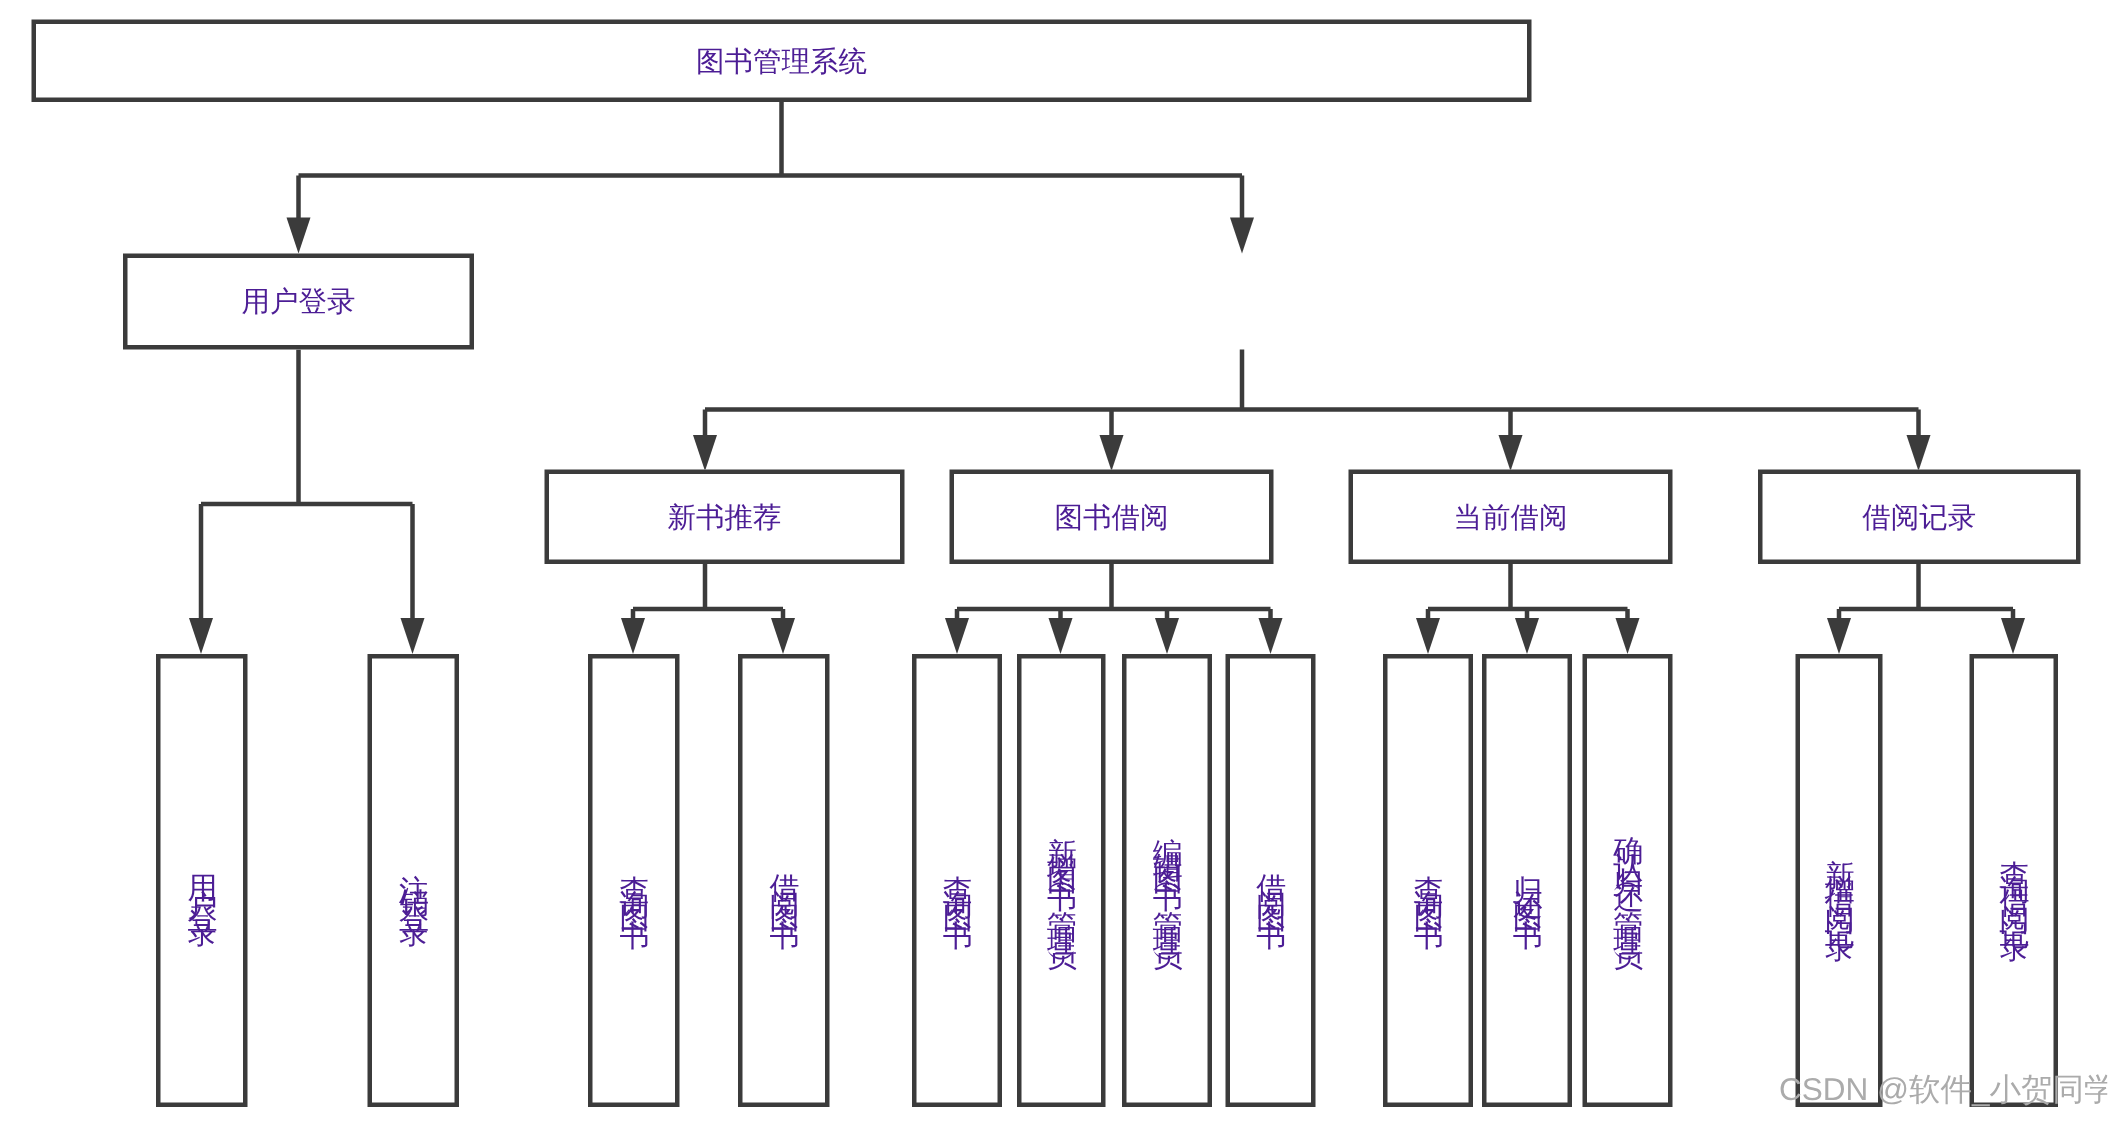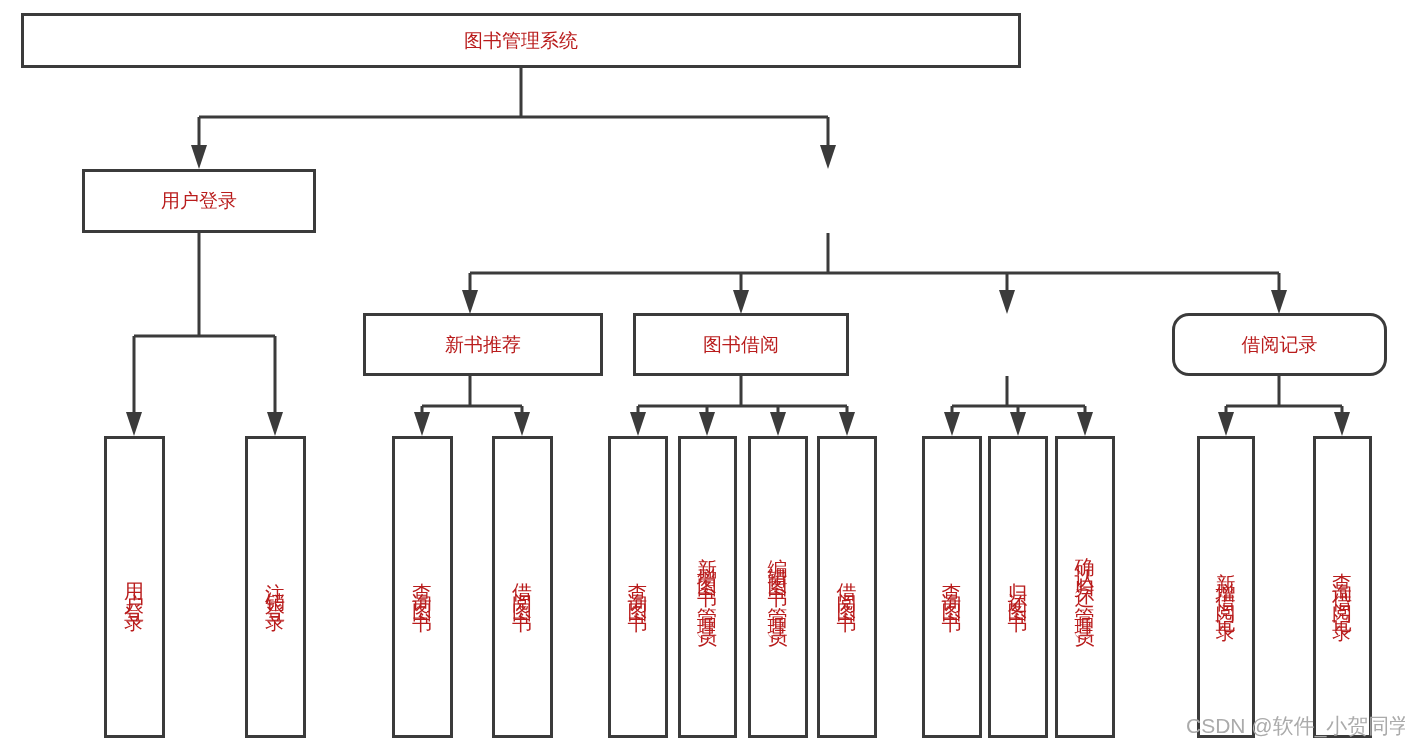--- a/index.html
+++ b/index.html
@@ -13,21 +13,21 @@
   .connectors{position:absolute;left:0;top:0;}
   .node{
     position:absolute;
     box-sizing:border-box;
     background:#ffffff;
     border:3px solid #3b3b3b;
     display:flex;
     align-items:center;
     justify-content:center;
     font-size:19px;
-    color:#b91c1c;
+    color:#4c1d95;
     text-align:center;
     white-space:nowrap;
   }
   .vert{
     writing-mode:vertical-rl;
     font-size:20px;
     letter-spacing:10px;
     line-height:1;
   }
   .watermark{
@@ -86,21 +86,22 @@
       <polygon points="1334,412 1350,412 1342,436"></polygon>
     </g>
   </svg>
 
   <div class="node" style="left:21px;top:13px;width:1000px;height:55px;">图书管理系统</div>
 
   <div class="node" style="left:82px;top:169px;width:234px;height:64px;">用户登录</div>
 
   <div class="node" style="left:363px;top:313px;width:240px;height:63px;">新书推荐</div>
   <div class="node" style="left:633px;top:313px;width:216px;height:63px;">图书借阅</div>
-  <div class="node" style="left:1172px;top:313px;width:215px;height:63px;border-radius:17px;">借阅记录</div>
+  <div class="node" style="left:899px;top:313px;width:216px;height:63px;">当前借阅</div>
+  <div class="node" style="left:1172px;top:313px;width:215px;height:63px;">借阅记录</div>
 
   <div class="node vert" style="left:104px;top:436px;width:61px;height:302px;">用户登录</div>
   <div class="node vert" style="left:245px;top:436px;width:61px;height:302px;">注销登录</div>
 
   <div class="node vert" style="left:392px;top:436px;width:61px;height:302px;">查询图书</div>
   <div class="node vert" style="left:492px;top:436px;width:61px;height:302px;">借阅图书</div>
 
   <div class="node vert" style="left:608px;top:436px;width:60px;height:302px;">查询图书</div>
   <div class="node vert" style="left:678px;top:436px;width:59px;height:302px;">新增图书（管理员）</div>
   <div class="node vert" style="left:748px;top:436px;width:60px;height:302px;">编辑图书（管理员）</div>

